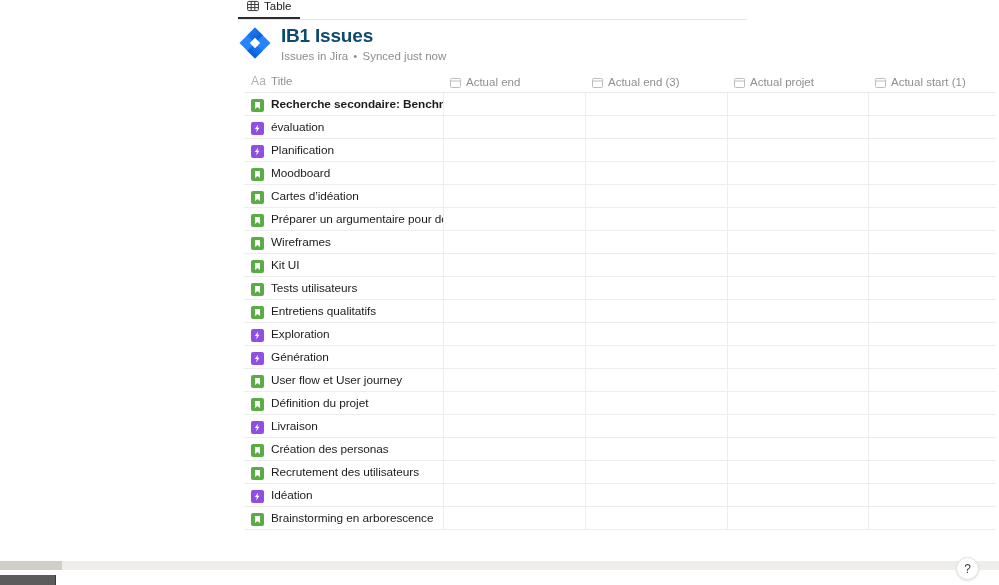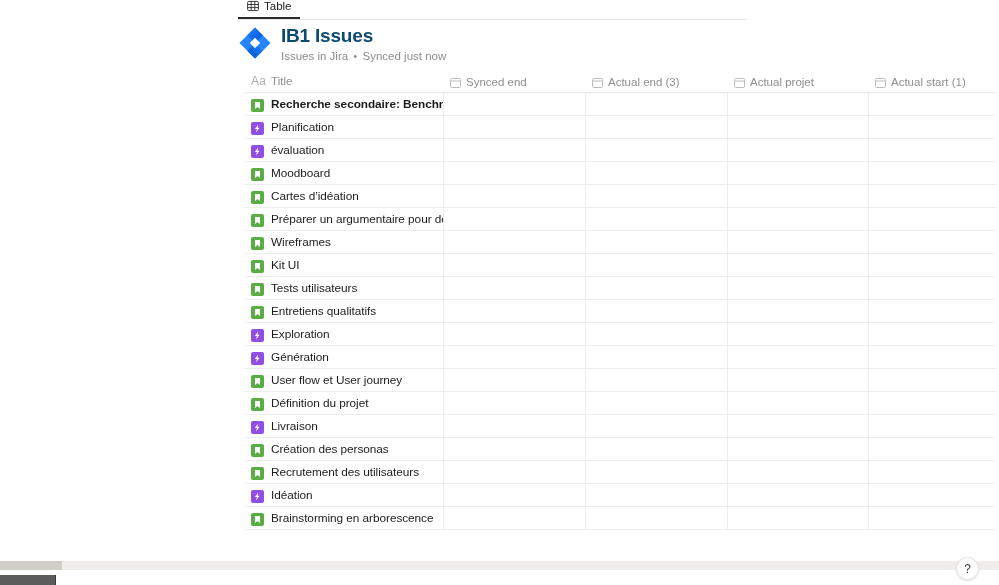--- a/index.html
+++ b/index.html
@@ -262,21 +262,21 @@
           </div>
         </th>
         <th>
           <div class="th-inner">
             <span class="cal-icon">
               <svg viewBox="0 0 11 11" width="11" height="11">
                 <rect x="0.5" y="1.5" width="10" height="9" rx="1" fill="none" stroke="#bdbdbd" stroke-width="1"></rect>
                 <line x1="0.5" y1="4" x2="10.5" y2="4" stroke="#bdbdbd" stroke-width="1"></line>
               </svg>
             </span>
-            <span>Synced end</span>
+            <span>Actual end</span>
           </div>
         </th>
         <th>
           <div class="th-inner">
             <span class="cal-icon">
               <svg viewBox="0 0 11 11" width="11" height="11">
                 <rect x="0.5" y="1.5" width="10" height="9" rx="1" fill="none" stroke="#bdbdbd" stroke-width="1"></rect>
                 <line x1="0.5" y1="4" x2="10.5" y2="4" stroke="#bdbdbd" stroke-width="1"></line>
               </svg>
             </span>
@@ -331,21 +331,21 @@
             <div class="cell-inner"></div>
           </td>
         </tr>
         <tr>
           <td class="title-cell">
             <div class="cell-inner">
               <span class="issue-icon"><svg viewBox="0 0 13 13" width="13" height="13">
                   <rect x="0" y="0" width="13" height="13" rx="2" fill="#904EE2"></rect>
                   <path d="M7.2 2.4 L3.8 7.1 h2.1 l-0.9 3.5 l3.5 -4.8 h-2.1 z" fill="#ffffff"></path>
                 </svg></span>
-              <span class="row-title">Planification</span>
+              <span class="row-title">évaluation</span>
             </div>
           </td>
           <td>
             <div class="cell-inner"></div>
           </td>
           <td>
             <div class="cell-inner"></div>
           </td>
           <td>
             <div class="cell-inner"></div>
@@ -354,21 +354,21 @@
             <div class="cell-inner"></div>
           </td>
         </tr>
         <tr>
           <td class="title-cell">
             <div class="cell-inner">
               <span class="issue-icon"><svg viewBox="0 0 13 13" width="13" height="13">
                   <rect x="0" y="0" width="13" height="13" rx="2" fill="#904EE2"></rect>
                   <path d="M7.2 2.4 L3.8 7.1 h2.1 l-0.9 3.5 l3.5 -4.8 h-2.1 z" fill="#ffffff"></path>
                 </svg></span>
-              <span class="row-title">évaluation</span>
+              <span class="row-title">Planification</span>
             </div>
           </td>
           <td>
             <div class="cell-inner"></div>
           </td>
           <td>
             <div class="cell-inner"></div>
           </td>
           <td>
             <div class="cell-inner"></div>

